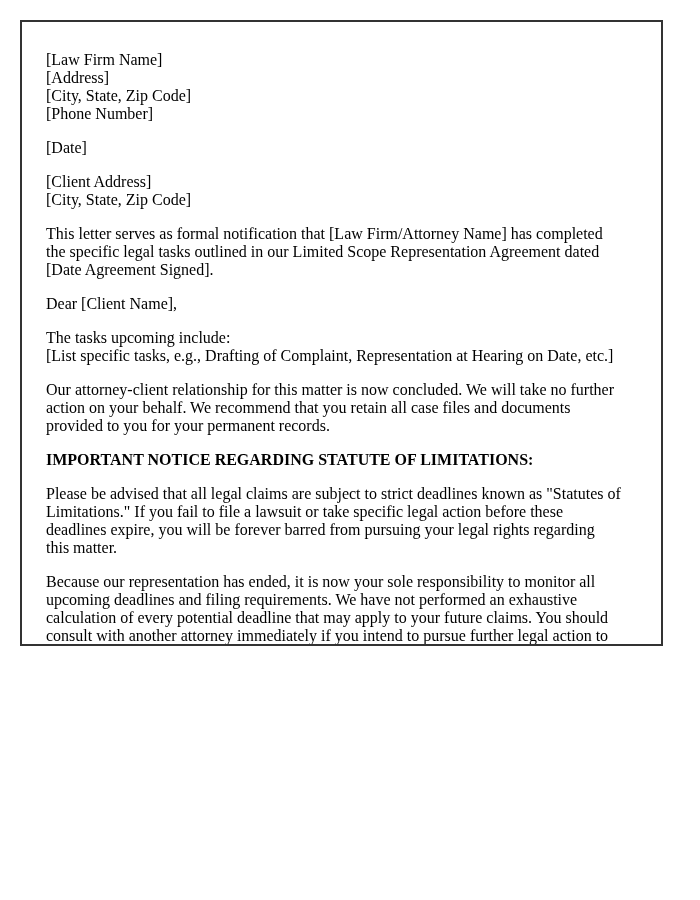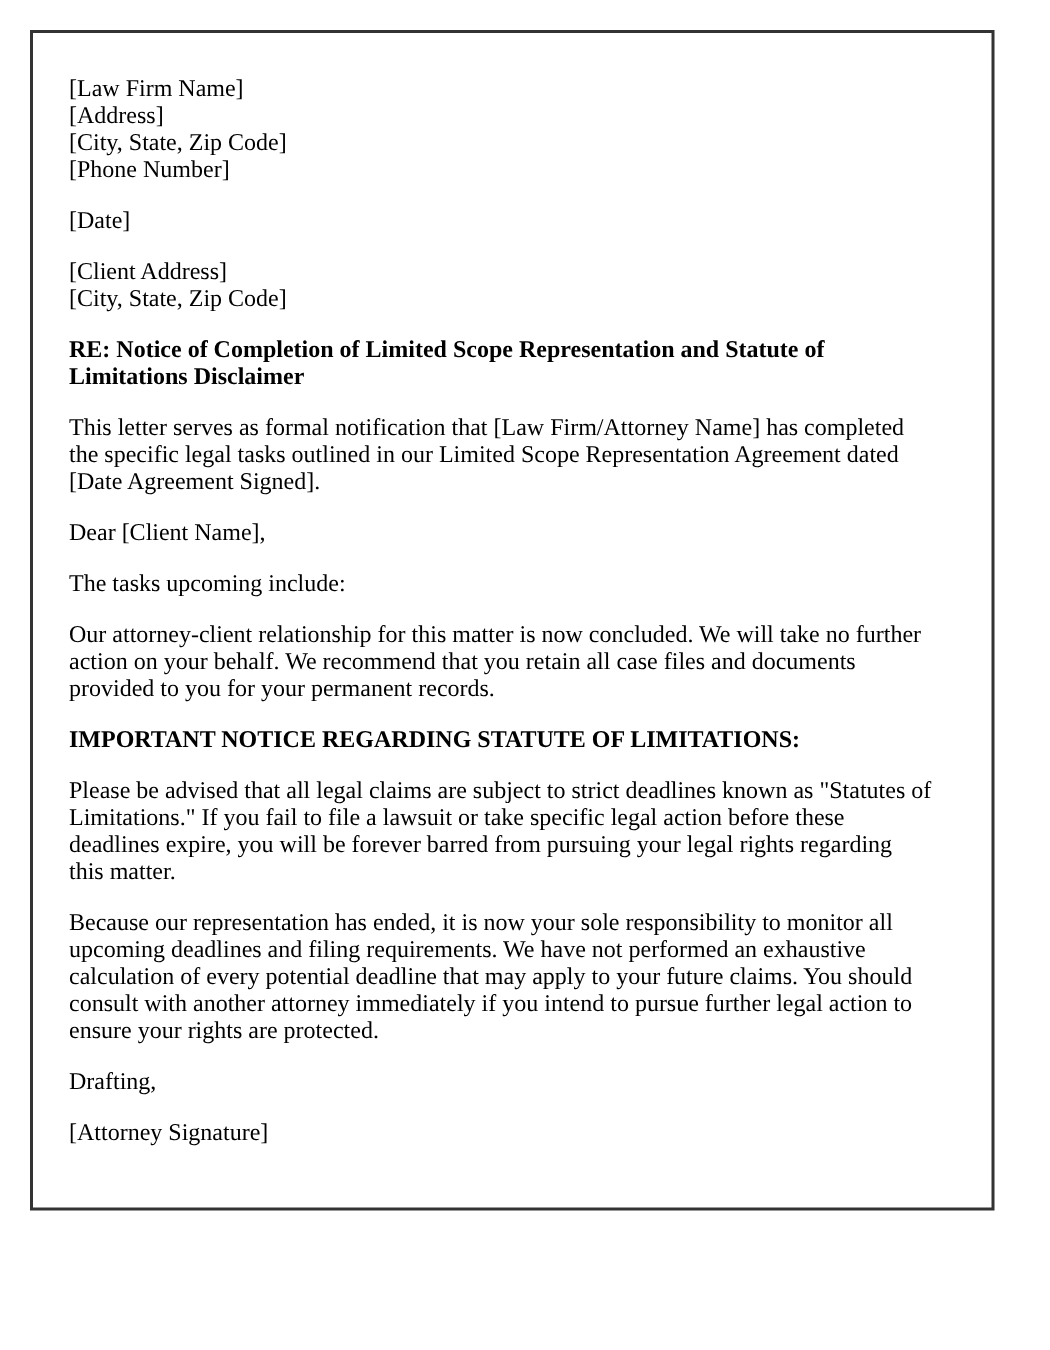--- a/index.html
+++ b/index.html
@@ -15,21 +15,21 @@
     font-size: 16px;
     line-height: 18px;
     color: #000000;
     overflow: hidden;
   }
   .letter-frame {
     position: absolute;
     left: 20px;
     top: 20px;
     width: 643px;
-    height: 787px;
+    height: 626px;
     box-sizing: border-box;
     border: 2px solid #333333;
     background: #ffffff;
     padding: 13px 40px 0 24px;
     overflow: hidden;
   }
   .para {
     margin: 16px 0;
   }
   .para.bold {
@@ -51,28 +51,28 @@
     <span class="line">[Phone Number]</span>
   </p>
 
   <p class="para">[Date]</p>
 
   <p class="para">
     <span class="line">[Client Address]</span>
     <span class="line">[City, State, Zip Code]</span>
   </p>
 
-  <p class="para bold">RE: Notice of Completion of Limited Scope Representation and Statute of Limitations Disclaimer</p>
 
   <p class="para">This letter serves as formal notification that [Law Firm/Attorney Name] has completed the specific legal tasks outlined in our Limited Scope Representation Agreement dated [Date Agreement Signed].</p>
 
   <p class="para">Dear [Client Name],</p>
 
   <p class="para">
     <span class="line">The tasks upcoming include:</span>
+    <span class="line">[List specific tasks, e.g., Drafting of Complaint, Representation at Hearing on Date, etc.]</span>
   </p>
 
   <p class="para">Our attorney-client relationship for this matter is now concluded. We will take no further action on your behalf. We recommend that you retain all case files and documents provided to you for your permanent records.</p>
 
   <p class="para bold">IMPORTANT NOTICE REGARDING STATUTE OF LIMITATIONS:</p>
 
   <p class="para">Please be advised that all legal claims are subject to strict deadlines known as "Statutes of Limitations." If you fail to file a lawsuit or take specific legal action before these deadlines expire, you will be forever barred from pursuing your legal rights regarding this matter.</p>
 
   <p class="para">Because our representation has ended, it is now your sole responsibility to monitor all upcoming deadlines and filing requirements. We have not performed an exhaustive calculation of every potential deadline that may apply to your future claims. You should consult with another attorney immediately if you intend to pursue further legal action to ensure your rights are protected.</p>
 

